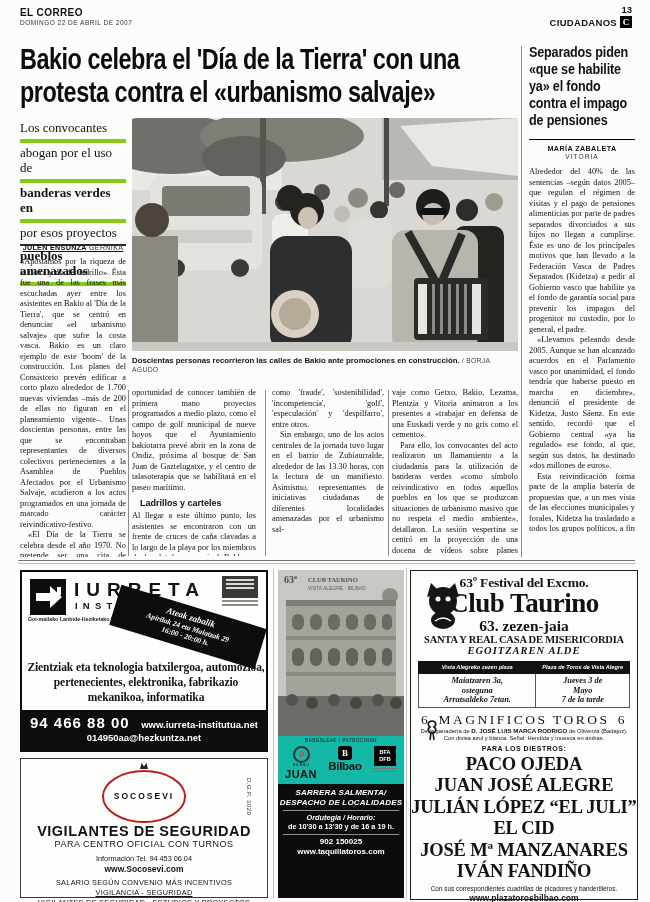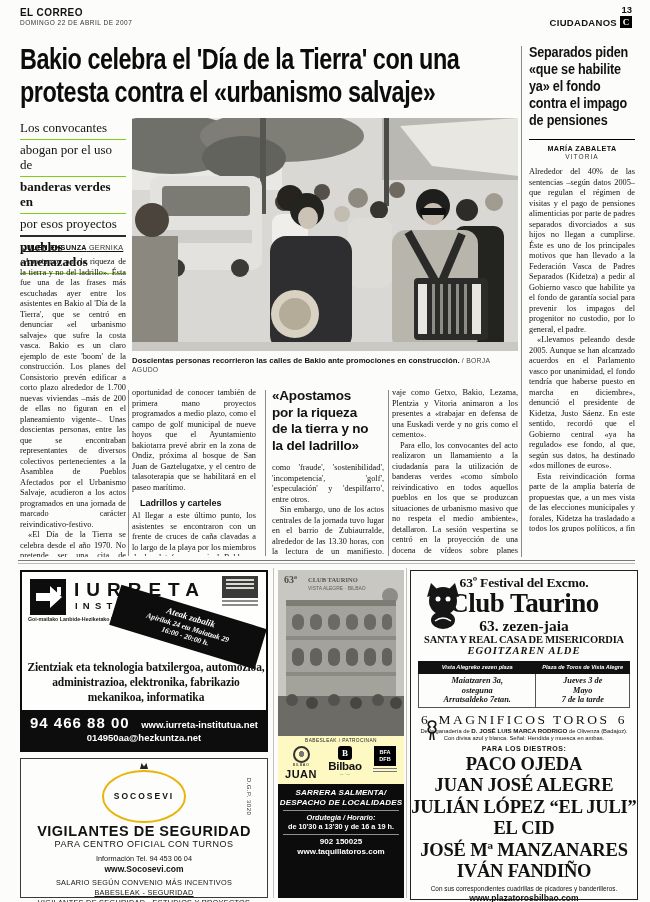--- a/index.html
+++ b/index.html
@@ -20,21 +20,21 @@
   .section-row { display:flex; align-items:center; justify-content:flex-end; gap:3px; margin-top:1px; }
   .section-name { font: 700 9.5px/11px "Liberation Sans", sans-serif; letter-spacing:.3px; }
   .section-badge { width:12px; height:12px; background:#000; color:#fff; font:700 9px/12px "Liberation Serif", serif; text-align:center; }
 
   
   .headline { left:20px; top:42px; width:650px; transform:scaleX(.78); transform-origin:left top;
     font:700 30px/33px "Liberation Sans", sans-serif; letter-spacing:-.6px; color:#0c0c0c; }
 
   
   .deck { left:20px; top:118px; width:106px; }
-  .deck-line { font: 400 13px/15px "Liberation Serif", serif; padding:2px 0 4px 0; border-bottom:1px solid #84cc16; }
+  .deck-line { font: 400 13px/15px "Liberation Serif", serif; padding:2px 0 4px 0; border-bottom:4px solid #84cc16; }
   .deck-line.b { font-weight:700; }
   .deck-line.last { border-bottom:2px solid #2c2c2c; }
   .rail-byline { left:20px; top:243px; width:106px; text-align:center;
     font:700 7.2px/9px "Liberation Sans", sans-serif; letter-spacing:.3px;text-decoration:underline; }
   .rail-byline .place { font-weight:400; color:#333; }
   .bodycol { font: 400 8.3px/10.5px "Liberation Serif", serif; text-align:justify; overflow:hidden; }
   .bodycol p + p, .bodycol p.ind { text-indent:8px; }
   .col1 { left:20px; top:257px; width:106px; height:300px; }
 
   
@@ -89,36 +89,36 @@
     font:700 11.5px/15px "Liberation Serif", serif; letter-spacing:-.1px; }
   .iu-bar { position:absolute; left:0; right:0; bottom:0; height:40px; background:#0d0d0d; color:#fff; padding:4px 8px 0; }
   .iu-bar-row { display:flex; justify-content:space-between; align-items:baseline; }
   .iu-phone { font:700 15px/17px "Liberation Sans", sans-serif; letter-spacing:1px; }
   .iu-web { font:700 9.5px/12px "Liberation Sans", sans-serif; }
   .iu-mail { text-align:center; font:700 9.5px/13px "Liberation Sans", sans-serif; }
 
   
   .ad-soco { left:20px; top:758px; width:248px; height:140px; border:1px solid #3a3a3a; background:#fdfdfb;
     text-align:center; font-family:"Liberation Sans", sans-serif; padding-top:4px; }
-  .soco-logo { display:inline-block; border:2px solid #eab308; border-radius:50%; padding:20px 10px;
+  .soco-logo { display:inline-block; border:2px solid #b91c1c; border-radius:50%; padding:20px 10px;
     font:700 8.5px/9px "Liberation Sans", sans-serif; letter-spacing:2px; }
   .soco-crown { display:block; width:8px; height:6px; background:#222; margin:0 auto 1px; clip-path:polygon(0 100%,20% 0,50% 60%,80% 0,100% 100%); }
   .soco-needs { font:400 7.5px/11px "Liberation Sans", sans-serif; letter-spacing:1px; margin-top:2px; }
   .soco-title { font:700 14.5px/16px "Liberation Sans", sans-serif; letter-spacing:.5px; }
   .soco-sub { font:400 9px/11px "Liberation Sans", sans-serif; letter-spacing:.5px; }
   .soco-info { font:400 7.3px/10px "Liberation Sans", sans-serif; margin-top:4px; }
   .soco-web { font:700 8.5px/10px "Liberation Sans", sans-serif; }
   .soco-salary { font:400 7.3px/10px "Liberation Sans", sans-serif; letter-spacing:.3px; margin-top:4px; }
   .soco-svc { font:400 7.3px/9.5px "Liberation Sans", sans-serif; text-decoration:underline; letter-spacing:.3px; }
   .soco-svc:first-of-type { margin-top:3px; }
   .soco-dgp { position:absolute; right:-1px; top:34px; transform:rotate(90deg); transform-origin:center;
     font:400 6px/7px "Liberation Sans", sans-serif; color:#333; letter-spacing:.5px; }
 
   
-  .ad-taquilla { left:278px; top:570px; width:126px; height:328px; background:#fef9c3; }
+  .ad-taquilla { left:278px; top:570px; width:126px; height:328px; background:#14b8a6; }
   .tq-poster { width:126px; height:166px; display:block; }
   .tq-sponsors-label { text-align:center; font:400 4.8px/7px "Liberation Sans", sans-serif; letter-spacing:.4px; color:#222; margin-top:1px; }
   .tq-logos { display:flex; justify-content:space-between; align-items:flex-start; padding:2px 4px 0; height:44px; }
   .tq-bbva-wrap { text-align:center; width:38px; }
   .tq-circle { width:17px; height:17px; border:2px solid #333; border-radius:50%; margin:0 auto; background:
     radial-gradient(circle at 50% 45%, #777 0 3px, transparent 3px); }
   .tq-bbva-sub { font:400 3.8px/5px "Liberation Sans", sans-serif; letter-spacing:.5px; }
   .tq-bbva { font:700 11px/12px "Liberation Sans", sans-serif; letter-spacing:.5px; }
   .tq-bilbao-wrap { text-align:center; width:42px; }
   .tq-b-badge { width:14px; height:14px; background:#000; color:#fff; border-radius:3px; margin:0 auto;
@@ -259,26 +259,20 @@
     <span class="credit">/ BORJA AGUDO</span>
   </div>
 
   <div class="abs bodycol col2">
     <p>oportunidad de conocer también de primera mano proyectos programados a medio plazo, como el campo de golf municipal de nueve hoyos que el Ayuntamiento bakiotarra prevé abrir en la zona de Ondiz, próxima al bosque de San Juan de Gaztelugatxe, y el centro de talasoterapia que se habilitará en el paseo marítimo.</p>
     <p class="subhead">Ladrillos y carteles</p>
     <p style="text-indent:0">Al llegar a este último punto, los asistentes se encontraron con un frente de cruces de caña clavadas a lo largo de la playa por los miembros de la plataforma vecinal Baldosas. De ellas colgaban ladrillos y carteles en los que se leían lemas</p>
   </div>
 
   <div class="abs bodycol col3">
-    <div class="pullquote">
-      <div>«Apostamos</div>
-      <div>por la riqueza</div>
-      <div>de la tierra y no</div>
-      <div>la del ladrillo»</div>
-    </div>
     <p>como 'fraude', 'sostenibilidad', 'incompetencia', 'golf', 'especulación' y 'despilfarro', entre otros.</p>
     <p>Sin embargo, uno de los actos centrales de la jornada tuvo lugar en el barrio de Zubiaurralde, alrededor de las 13.30 horas, con la lectura de un manifiesto. Asimismo, representantes de iniciativas ciudadanas de diferentes localidades amenazadas por el urbanismo sal-</p>
   </div>
 
   <div class="abs bodycol col4">
     <p>vaje como Getxo, Bakio, Lezama, Plentzia y Vitoria animaron a los presentes a «trabajar en defensa de una Euskadi verde y no gris como el cemento».</p>
     <p>Para ello, los convocantes del acto realizaron un llamamiento a la ciudadanía para la utilización de banderas verdes «como símbolo reivindicativo en todos aquellos pueblos en los que se produzcan situaciones de urbanismo masivo que no respeta el medio ambiente», detallaron. La sesión vespertina se centró en la proyección de una docena de vídeos sobre planes urbanísticos en el País Vasco y uno de la costa levantina, así como en el intercambio de experiencias.</p>
   </div>
 
   <div class="abs vrule vr1"></div>
@@ -322,39 +316,39 @@
       </div>
     <div class="iu-stamp-sub">
         <i></i>
         <i></i>
       </div>
     <div class="iu-ribbon">
       <div class="r1">Ateak zabalik</div>
       <div class="r2">Apirilak 24 eta Maiatzak 29</div>
       <div class="r2">16:00 - 20:00 h.</div>
     </div>
-    <div class="iu-courses">Zientziak eta teknologia batxilergoa, automozioa, administrazioa, elektronika, fabrikazio mekanikoa, informatika</div>
+    <div class="iu-courses">Zientziak eta teknologia batxilergoa, automozioa, pertenecientes, elektronika, fabrikazio mekanikoa, informatika</div>
     <div class="iu-bar">
       <div class="iu-bar-row">
         <span class="iu-phone">94 466 88 00</span>
         <span class="iu-web">www.iurreta-institutua.net</span>
       </div>
       <div class="iu-mail">014950aa@hezkuntza.net</div>
     </div>
   </div>
 
   <div class="abs ad-soco">
     <span class="soco-crown"></span>
     <span class="soco-logo">SOCOSEVI</span>
     <div class="soco-title">VIGILANTES DE SEGURIDAD</div>
     <div class="soco-sub">PARA CENTRO OFICIAL CON TURNOS</div>
     <div class="soco-info">Información Tel. 94 453 06 04</div>
     <div class="soco-web">www.Socosevi.com</div>
     <div class="soco-salary">SALARIO SEGÚN CONVENIO MÁS INCENTIVOS</div>
-    <div class="soco-svc">BABESLEAK - SEGURIDAD</div>
+    <div class="soco-svc">VIGILANCIA - SEGURIDAD</div>
     <div class="soco-svc">VIGILANTES DE SEGURIDAD - ESTUDIOS Y PROYECTOS</div>
     <div class="soco-svc">SERVICIOS ESPECIALES</div>
     <div class="soco-dgp">D.G.P. 3020</div>
   </div>
 
   <div class="abs ad-taquilla">
     <svg class="tq-poster" viewBox="0 0 126 166">
       <rect width="126" height="166" fill="#c8c7c2"></rect>
       <text x="6" y="13" font-size="10" font-weight="bold" fill="#4c4b46" font-family="Liberation Serif, serif">63ª</text>
       <text x="30" y="12" font-size="6.5" font-weight="bold" fill="#55544f" font-family="Liberation Serif, serif">CLUB TAURINO</text>

